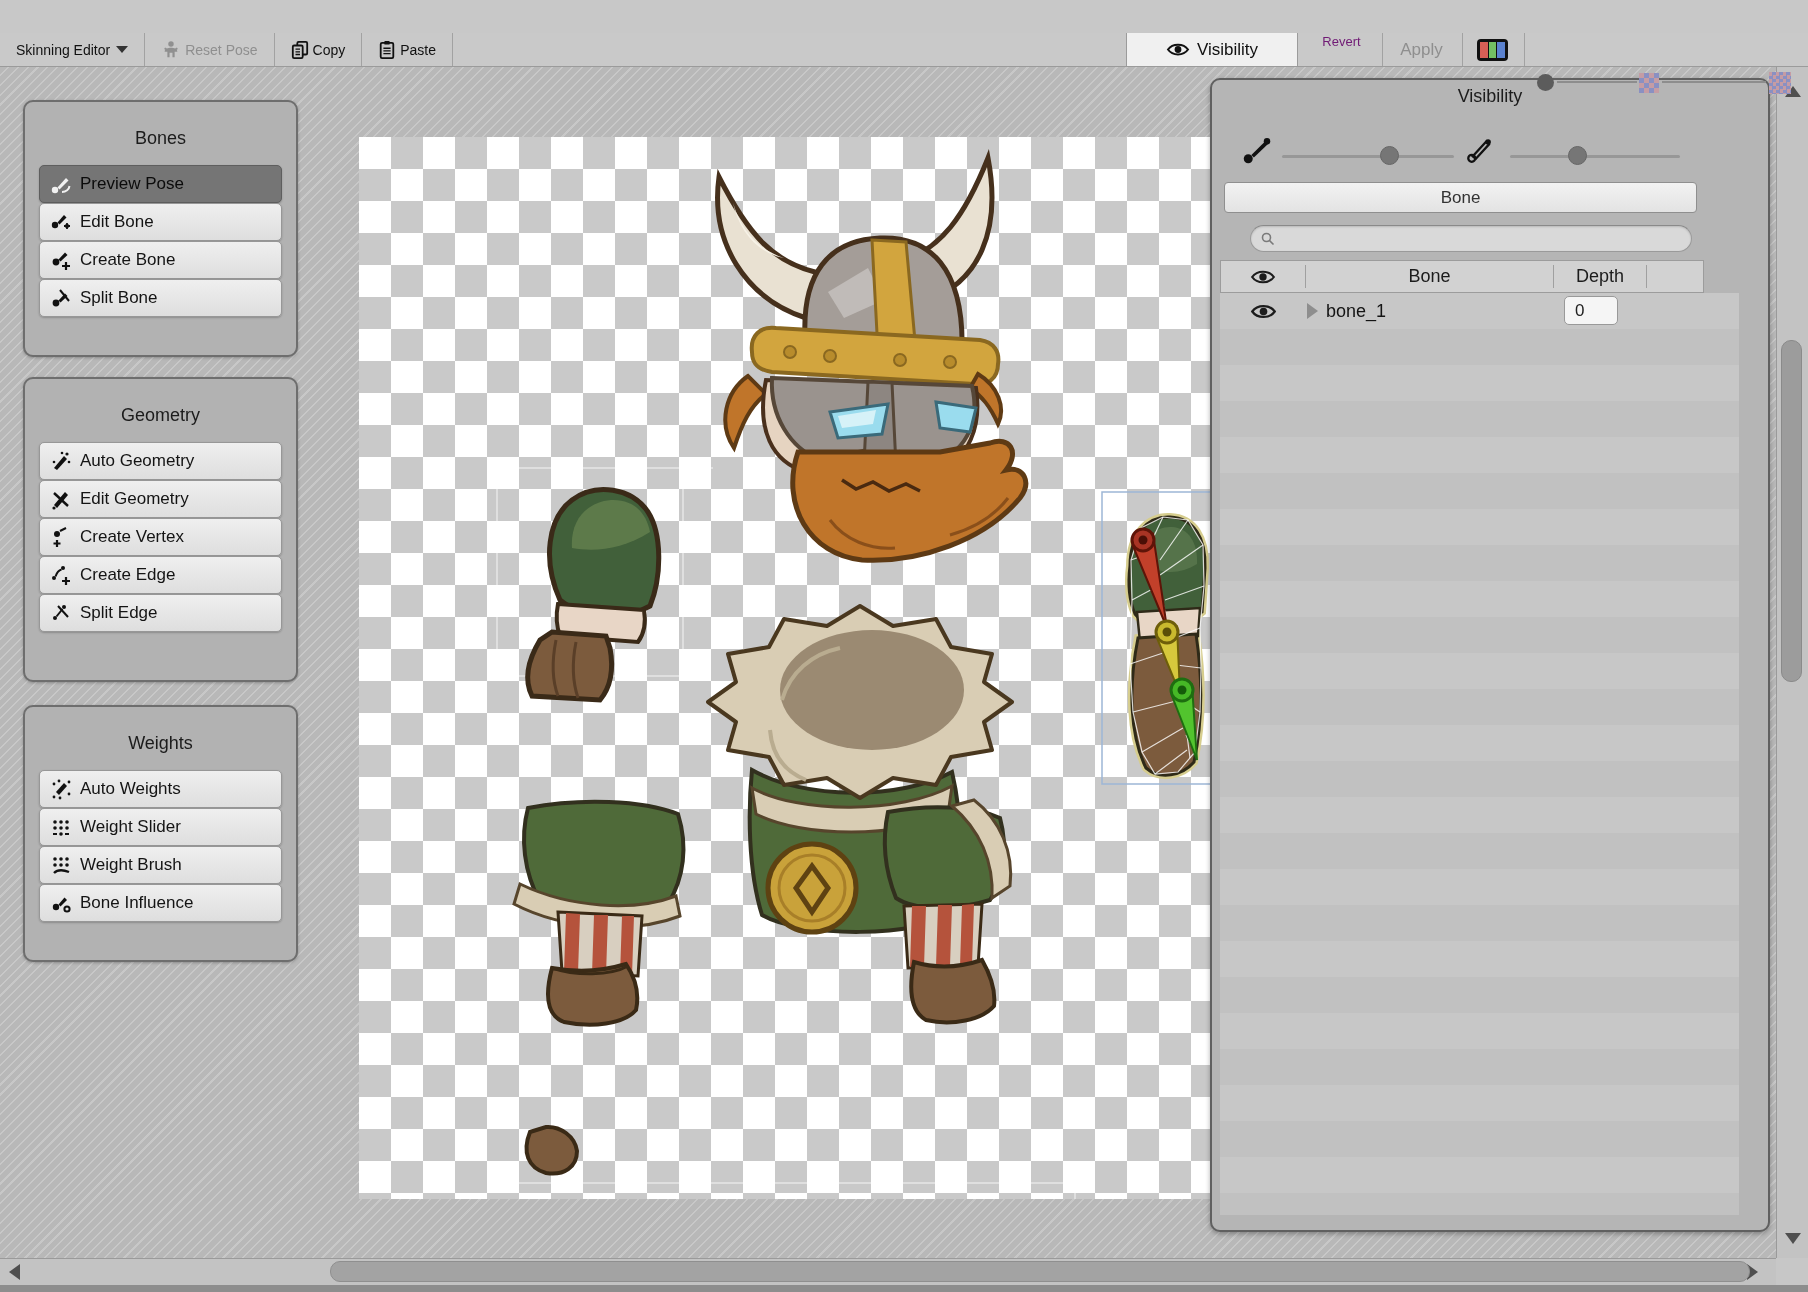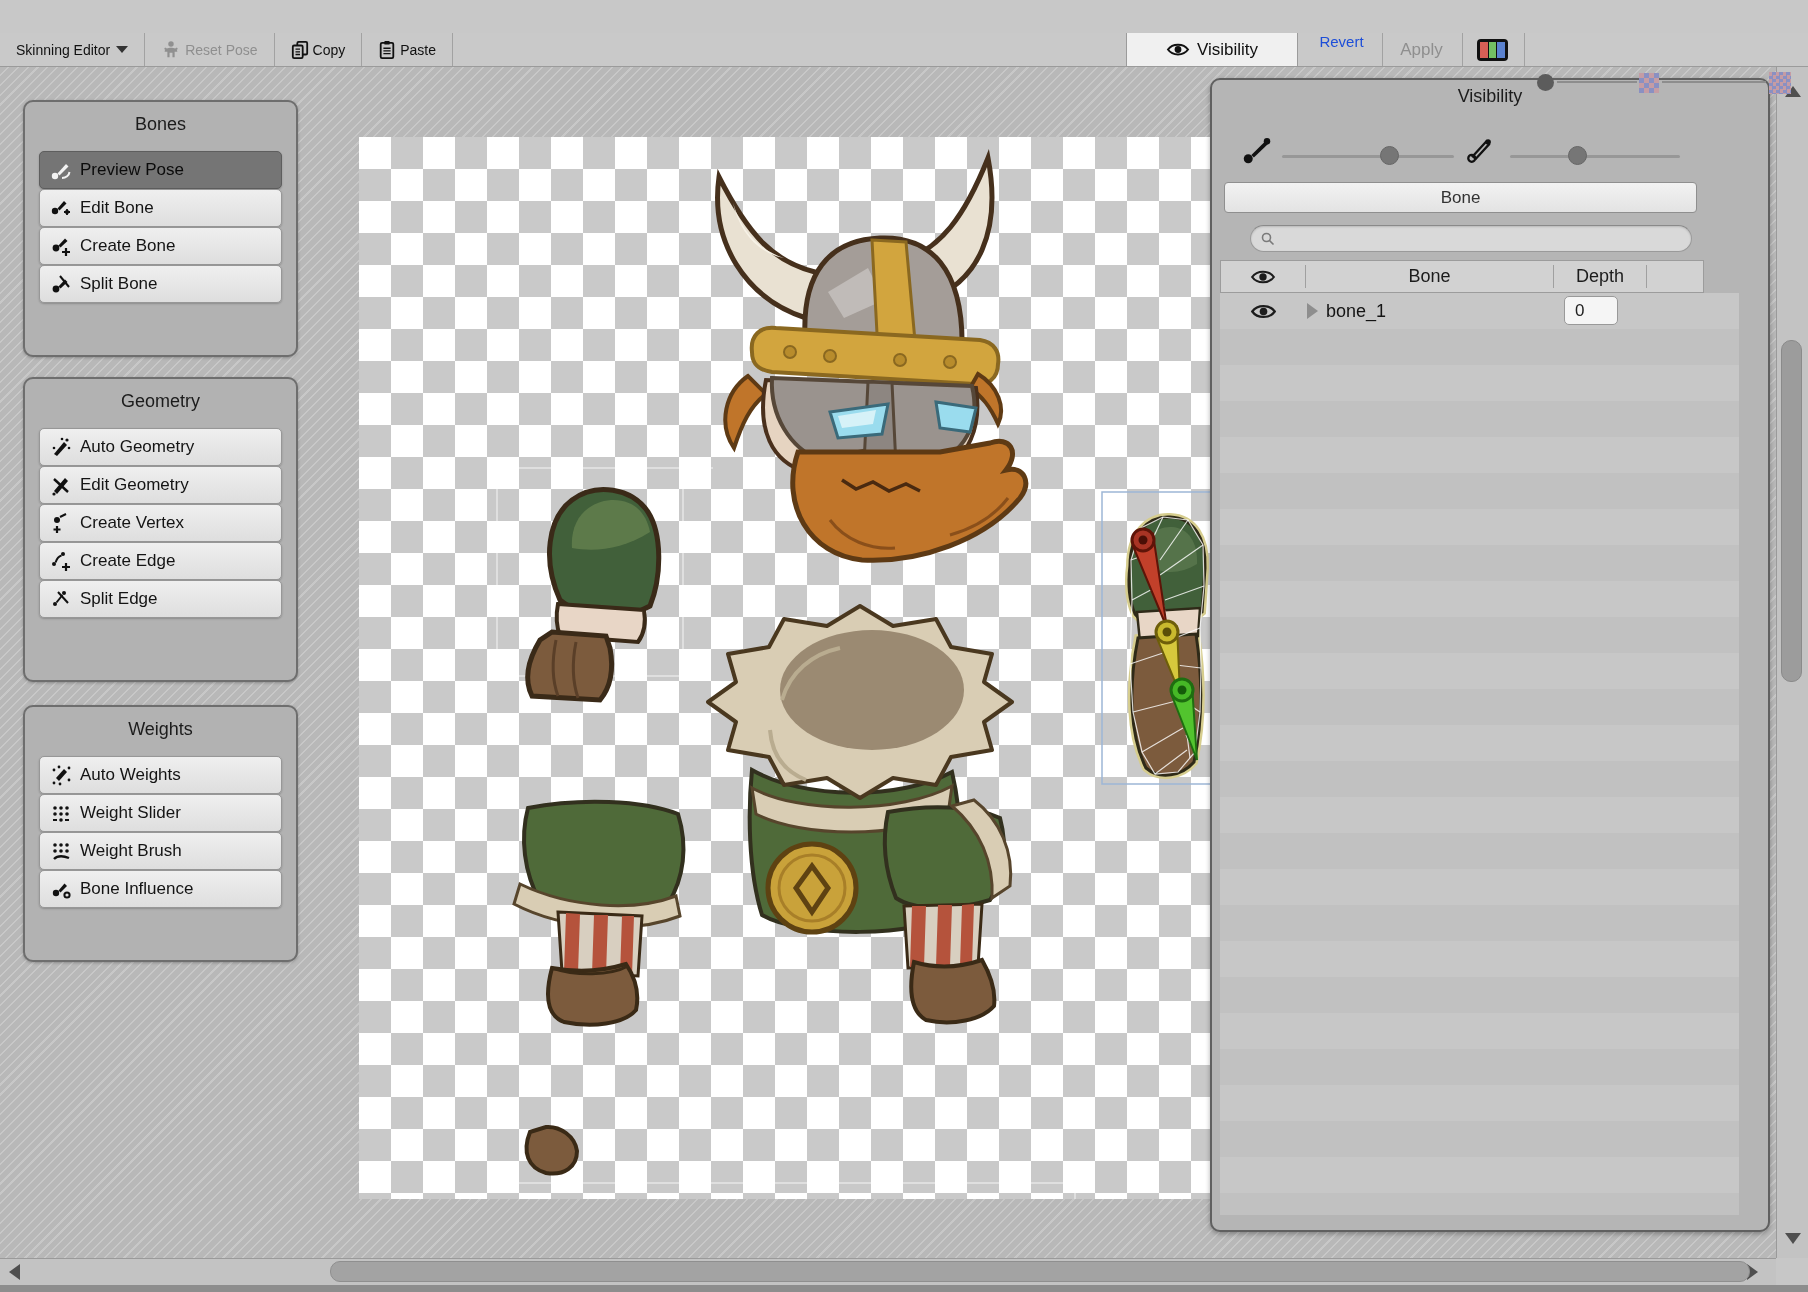--- a/index.html
+++ b/index.html
@@ -15,40 +15,40 @@
 
   
   .toolbar{position:absolute;left:0;top:33px;width:1808px;height:34px;background:#c9c9c9;border-bottom:1px solid #9b9b9b;}
   .tb-left{position:absolute;left:0;top:0;height:33px;display:flex;align-items:stretch;}
   .tb-item{display:flex;align-items:center;gap:4px;padding:0 16px;font-size:14px;color:#111;cursor:default;}
   .tb-item.disabled{color:#8f8f8f;}
   .tb-sep{width:1px;background:#a2a2a2;height:33px;}
   .caret-down{width:0;height:0;border-left:6px solid transparent;border-right:6px solid transparent;border-top:7px solid #333;margin-left:2px;}
   .tb-btn-active{position:absolute;left:1126px;top:0;width:172px;height:33px;background:#f0f0f0;
        border-left:1px solid #9b9b9b;border-right:1px solid #9b9b9b;display:flex;align-items:center;justify-content:center;gap:7px;font-size:17px;color:#111;}
-  .tb-revert{position:absolute;left:1302px;top:0;width:79px;height:16px;display:flex;align-items:center;justify-content:center;font-size:15px;color:#1d4ed8;}
+  .tb-revert{position:absolute;left:1302px;top:0;width:79px;height:16px;display:flex;align-items:center;justify-content:center;font-size:13px;color:#701a75;}
   .tb-apply{position:absolute;left:1384px;top:0;width:75px;height:33px;display:flex;align-items:center;justify-content:center;font-size:17px;color:#8f8f8f;}
   .tbsep2{position:absolute;top:0;width:1px;height:33px;background:#a2a2a2;}
   .rgb-btn{position:absolute;left:1477px;top:6px;width:31px;height:22px;background:#111;border-radius:4px;padding:3px;display:flex;gap:1px;}
   .rgb-btn i{flex:1;}
   .zoom-knob{position:absolute;left:1537px;top:41px;width:17px;height:17px;border-radius:50%;background:#5c5c5c;}
   .zoom-track{position:absolute;top:48px;height:2px;background:#8d8d8d;}
   .mip{position:absolute;background-color:#c59ca4;background-image:conic-gradient(#8a90c2 25%,transparent 0 50%,#8a90c2 0 75%,transparent 0);}
   
   
   .canvas{position:absolute;left:0;top:66px;width:1808px;height:1192px;background:#b8b8b8;
      background-image:repeating-linear-gradient(-45deg,rgba(255,255,255,.22) 0 1.5px,rgba(0,0,0,0) 1.5px 7px);}
   .checker{position:absolute;left:359px;top:71px;width:853px;height:1062px;background:#fff;
      background-image:conic-gradient(#c9c9c9 25%,#ffffff 0 50%,#c9c9c9 0 75%,#ffffff 0);background-size:64px 64px;}
   .spritesvg{position:absolute;left:359px;top:71px;width:853px;height:1062px;}
 
   
   .panel{position:absolute;left:23px;width:275px;background:#b2b2b2;border:2px solid #6e6e6e;border-radius:10px;
      box-shadow:0 1px 3px rgba(0,0,0,.25);padding:6px 14px 0 14px;}
-  .panel h3{margin:6px 0 16px 0;text-align:center;font-size:18px;font-weight:normal;color:#1c1c1c;}
+  .panel h3{margin:20px 0 16px 0;text-align:center;font-size:18px;font-weight:normal;color:#1c1c1c;}
   .tbtn{height:38px;background:linear-gradient(#efefef,#dedede);border:1px solid #979797;border-radius:5px;
      box-shadow:0 1px 2px rgba(0,0,0,.22);display:flex;align-items:center;gap:8px;padding:0 10px;font-size:17px;color:#141414;}
   .tbtn svg{flex:0 0 auto;}
   .tbtn.active{background:#757575;border-color:#5e5e5e;color:#0b0b0b;}
   .tbtn.active svg{stroke:#f2f2f2;}
   .tbtn.active svg *{stroke:#f2f2f2;}
   .tbtn.active svg .fl{fill:#f2f2f2;stroke:none;}
 
   
   .vpanel{position:absolute;left:1210px;top:78px;width:560px;height:1154px;background:#b5b5b5;

